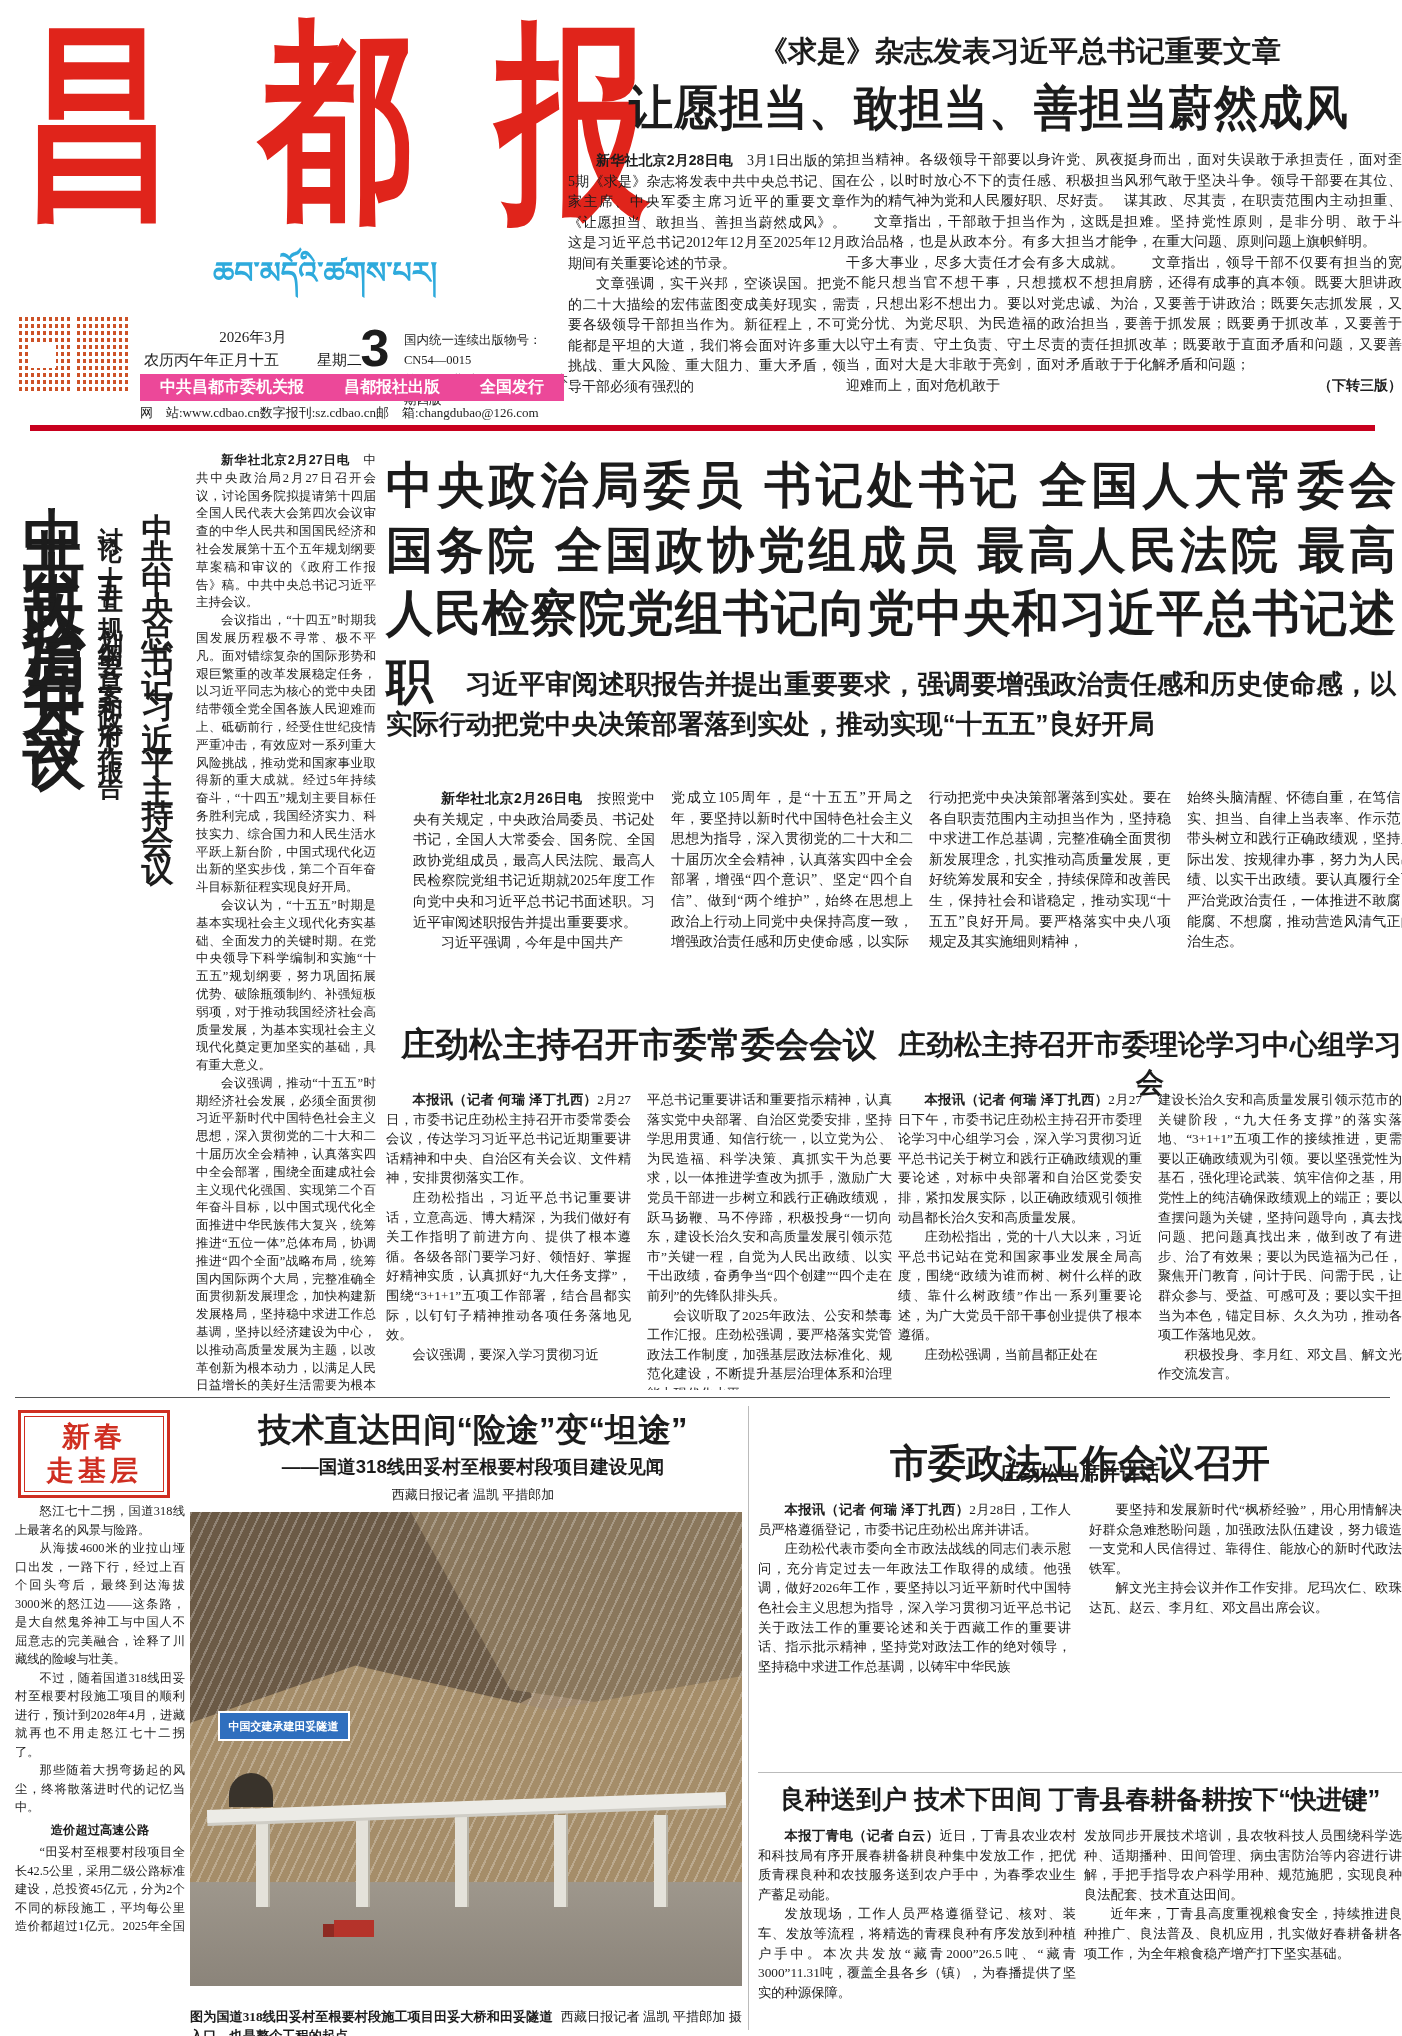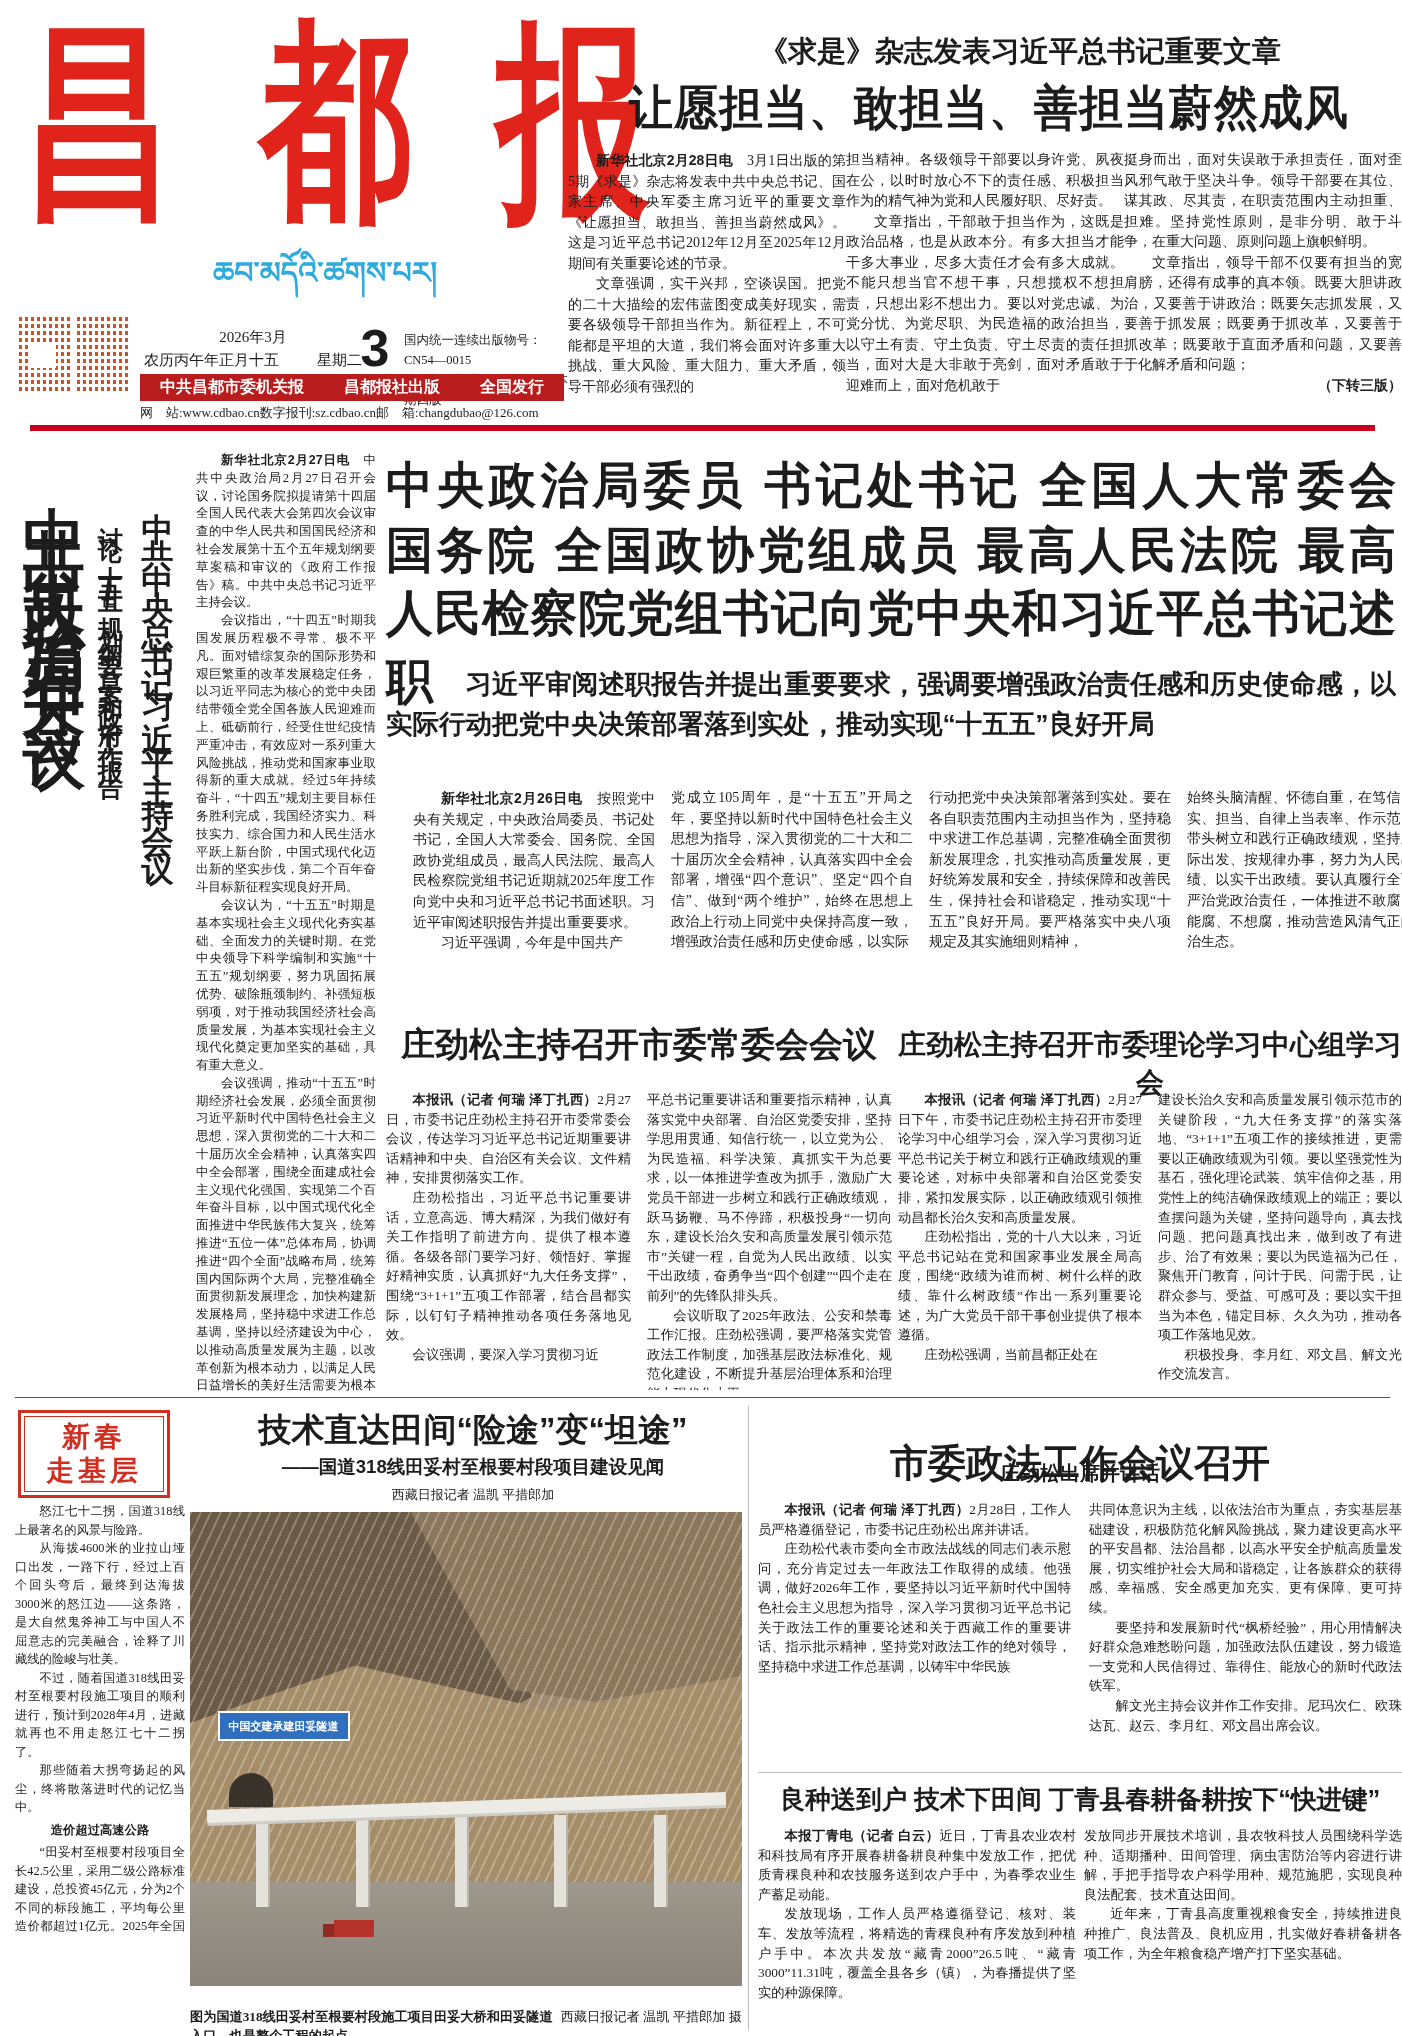--- a/index.html
+++ b/index.html
@@ -23,21 +23,21 @@
   .qr{top:316px;width:54px;height:78px;background-color:#cd5227;
       background-image:repeating-linear-gradient(0deg,#fff 0 3px,rgba(255,255,255,0) 3px 7px),
                        repeating-linear-gradient(90deg,#fff 0 3px,rgba(255,255,255,0) 3px 6px);}
   #qr1{left:16px;} #qr2{left:74px;}
   .qr .qr-center{position:absolute;left:14px;top:26px;width:26px;height:26px;background:#fff;
                  font-size:8px;color:#e0241b;text-align:center;line-height:9px;overflow:hidden;}
   #dateblock{left:140px;top:326px;width:226px;text-align:center;font-size:15px;line-height:23px;}
   #dateblock .d2{display:flex;justify-content:space-between;padding:0 4px;}
   #daynum{left:352px;top:318px;width:46px;font-size:52px;font-weight:900;text-align:center;}
   #issnblock{left:404px;top:330px;width:165px;font-size:12.5px;line-height:20px;}
-  #orgbar{left:140px;top:374px;width:424px;height:27px;background:#b91c1c;color:#fff;
+  #orgbar{left:140px;top:374px;width:424px;height:27px;background:#ec4899;color:#fff;
           font-weight:bold;font-size:16px;display:flex;align-items:center;justify-content:space-around;}
   #contact{left:140px;top:404px;width:424px;display:flex;justify-content:flex-start;font-size:13px;}
   #redrule{left:30px;top:425px;width:1345px;height:6px;background:#c8001e;}
 
   
   #qs-kicker{left:640px;top:32px;width:760px;text-align:center;font-size:29px;font-weight:900;}
   #qs-headline{left:576px;top:76px;width:826px;text-align:center;font-size:44px;font-weight:900;
                letter-spacing:1px;transform:scaleY(1.08);transform-origin:top;}
   #qs-body{left:568px;top:150px;width:834px;height:270px;font-size:14px;line-height:20.5px;}
 
@@ -273,21 +273,20 @@
   <div class="abs" id="rcol-rule"></div>
 
   <div class="abs sans" id="zf-head">市委政法工作会议召开</div>
   <div class="abs sans" id="zf-sub">庄劲松出席并讲话</div>
   <div class="abs cols" id="zf-body">
     <div class="col">
       <p class="p"><b class="byline">本报讯（记者 何瑞 泽丁扎西）</b><span>2月28日，工作人员严格遵循登记，市委书记庄劲松出席并讲话。</span></p>
       <p class="p">庄劲松代表市委向全市政法战线的同志们表示慰问，充分肯定过去一年政法工作取得的成绩。他强调，做好2026年工作，要坚持以习近平新时代中国特色社会主义思想为指导，深入学习贯彻习近平总书记关于政法工作的重要论述和关于西藏工作的重要讲话、指示批示精神，坚持党对政法工作的绝对领导，坚持稳中求进工作总基调，以铸牢中华民族</p>
     </div>
     <div class="col">
-      <p class="p cont">共同体意识为主线，以依法治市为重点，夯实基层基础建设，积极防范化解风险挑战，聚力建设更高水平的平安昌都、法治昌都，以高水平安全护航高质量发展，切实维护社会大局和谐稳定，让各族群众的获得感、幸福感、安全感更加充实、更有保障、更可持续。</p>
       <p class="p">要坚持和发展新时代“枫桥经验”，用心用情解决好群众急难愁盼问题，加强政法队伍建设，努力锻造一支党和人民信得过、靠得住、能放心的新时代政法铁军。</p>
       <p class="p">解文光主持会议并作工作安排。尼玛次仁、欧珠达瓦、赵云、李月红、邓文昌出席会议。</p>
     </div>
   </div>
 
   <div class="abs" id="seed-rule"></div>
   <div class="abs sans" id="seed-head">良种送到户 技术下田间 丁青县春耕备耕按下“快进键”</div>
   <div class="abs cols" id="seed-body">
     <div class="col">
       <p class="p"><b class="byline">本报丁青电（记者 白云）</b><span>近日，丁青县农业农村和科技局有序开展春耕备耕良种集中发放工作，把优质青稞良种和农技服务送到农户手中，为春季农业生产蓄足动能。</span></p>

